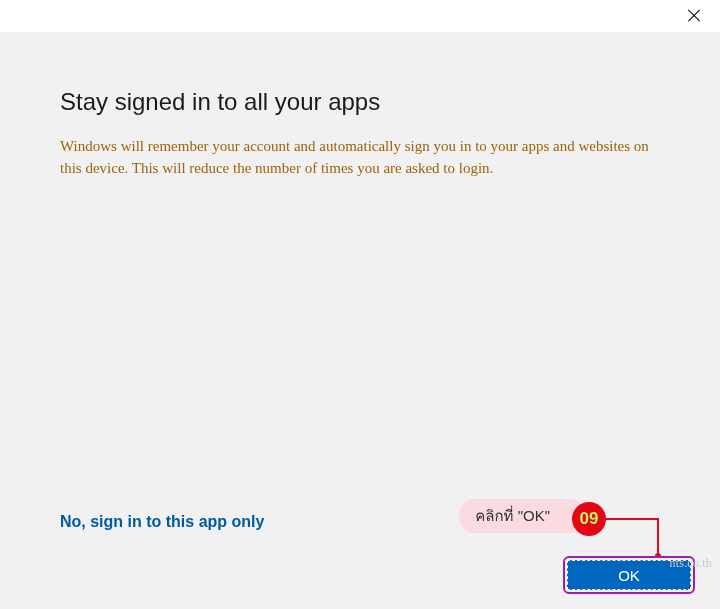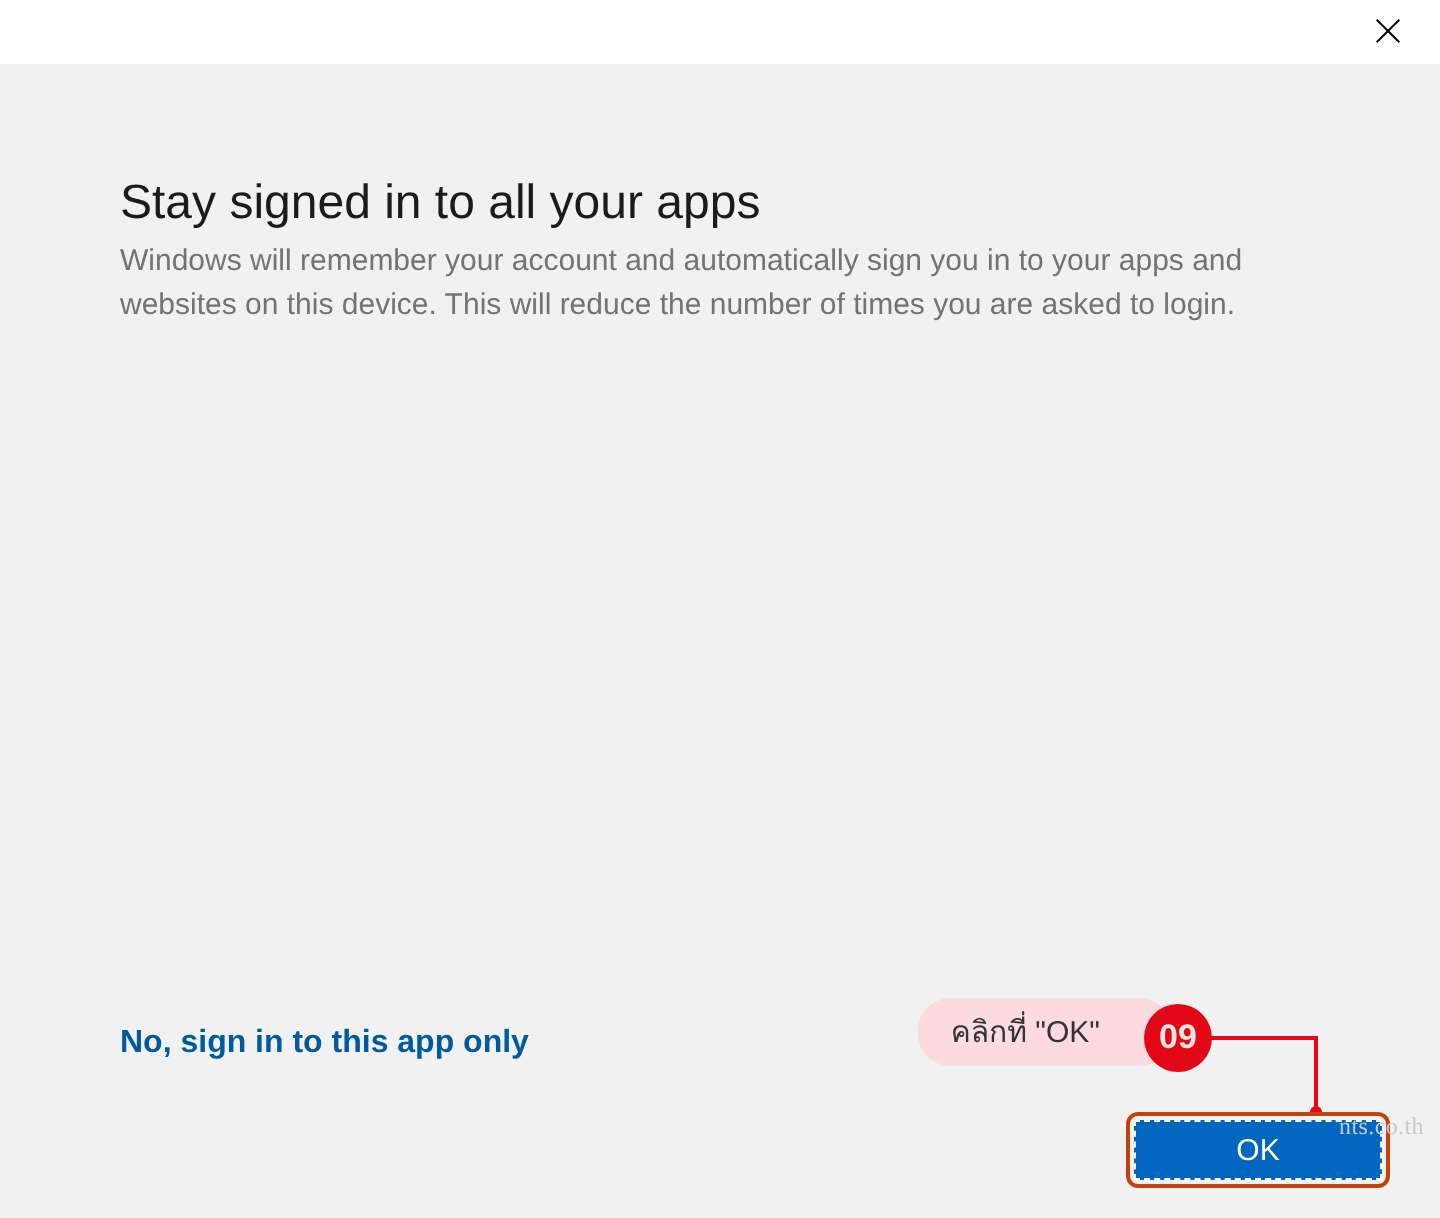--- a/index.html
+++ b/index.html
@@ -43,27 +43,28 @@
       background: #f1f1f1;
       width: 720px;
       height: 577px;
       padding: 56px 60px 40px 60px;
       position: relative;
     }
     .page-title {
       font-size: 24px;
       font-weight: 400;
       color: #1b1b1b;
-      margin-bottom: 4px;
+      margin-bottom: 20px;
     }
     .description {
       font-size: 15px;
-      color: #737373;
+      color: #a16207;
       line-height: 1.45;
       max-width: 600px;
+      font-family: Liberation Serif, serif;
     }
 
     .bottom-row {
       position: absolute;
       left: 60px;
       right: 60px;
       bottom: 78px;
     }
     .link-only {
       color: #005aa0;
@@ -83,21 +84,21 @@
       color: #333;
     }
     .step-badge {
       position: absolute;
       right: 114px;
       bottom: 73px;
       width: 34px;
       height: 34px;
       border-radius: 50%;
       background: #e30614;
-      color: #e5e5e5;
+      color: #bef264;
       font-size: 17px;
       font-weight: 700;
       display: flex;
       align-items: center;
       justify-content: center;
       z-index: 5;
     }
 
     
     .connector {
@@ -107,21 +108,21 @@
       width: 62px;
       height: 40px;
       z-index: 4;
       pointer-events: none;
     }
 
     .ok-wrap {
       position: absolute;
       right: 25px;
       bottom: 15px;
-      border: 2px solid #c2410c;
+      border: 2px solid #a21caf;
       border-radius: 6px;
       padding: 2px;
     }
     .ok-button {
       width: 124px;
       height: 30px;
       background: #0067c0;
       color: #ffffff;
       font-size: 15px;
       border: 1.5px dashed #ffffff;

